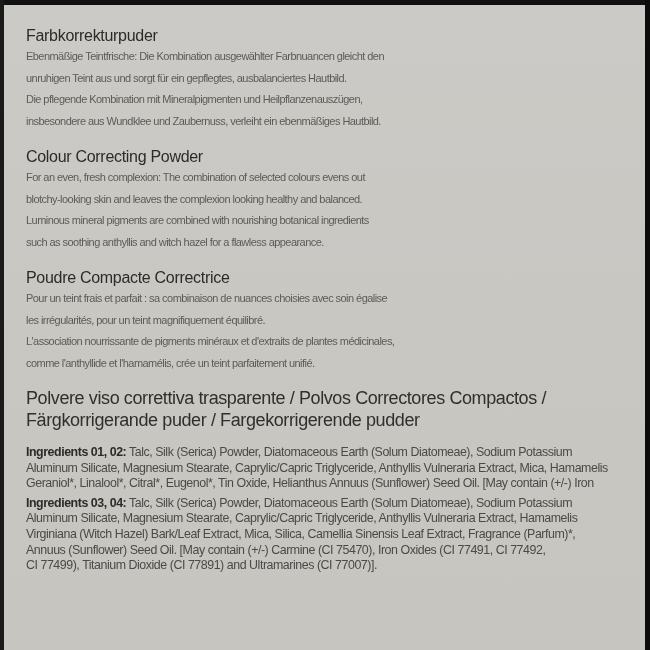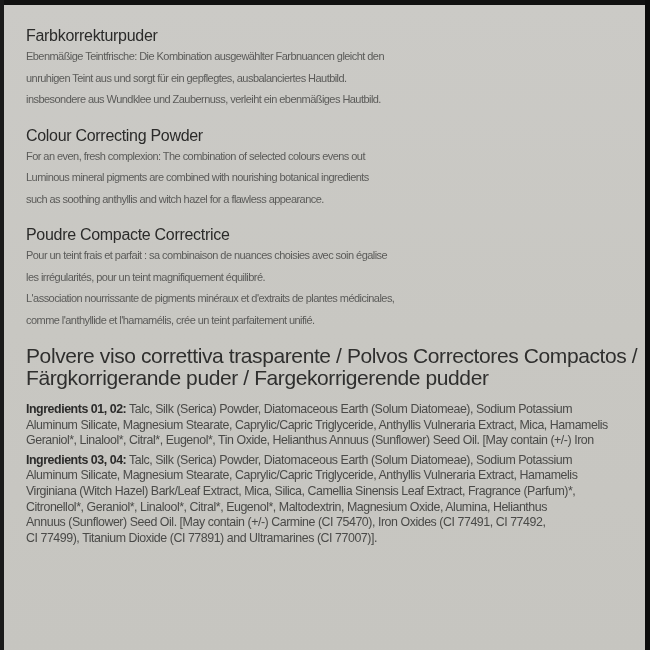--- a/index.html
+++ b/index.html
@@ -21,47 +21,49 @@
     }
     .section { margin-bottom: 14px; }
     .heading {
       font-size: 16px; line-height: 21px; color: #2b2b2a;
       letter-spacing: -0.3px; transform-origin: left top;
     }
     .line {
       font-size: 11px; line-height: 21.5px; white-space: nowrap;
       letter-spacing: -0.55px; color: #5b5b59;
     }
-    .multi-heading .line { color: #2f2f2e; font-size: 21px; letter-spacing: -0.4px; }
+    .multi-heading .line { color: #2f2f2e; font-size: 18px; letter-spacing: -0.4px; }
     .ingr { margin-top: 4px; }
     .ingr-block { margin-bottom: 4px; }
     .iline {
       font-size: 12.4px; line-height: 15.6px; white-space: nowrap;
       letter-spacing: -0.45px; color: #4a4a48;
     }
     .ilabel { font-weight: bold; color: #2b2b2a; }
     .footnote { font-size: 12.4px; line-height: 15.6px; color: #4a4a48; letter-spacing:-0.3px; }
   </style>
 </head>
 <body>
 
 <div class="edge-left"></div>
 <div class="panel">
   <div class="content">
 
     <div class="section">
       <div class="heading">Farbkorrekturpuder</div>
       <div class="line">Ebenmäßige Teintfrische: Die Kombination ausgewählter Farbnuancen gleicht den</div>
       <div class="line">unruhigen Teint aus und sorgt für ein gepflegtes, ausbalanciertes Hautbild.</div>
+      <div class="line">Die pflegende Kombination mit Mineralpigmenten und Heilpflanzenauszügen,</div>
       <div class="line">insbesondere aus Wundklee und Zaubernuss, verleiht ein ebenmäßiges Hautbild.</div>
     </div>
 
     <div class="section">
       <div class="heading">Colour Correcting Powder</div>
       <div class="line">For an even, fresh complexion: The combination of selected colours evens out</div>
+      <div class="line">blotchy-looking skin and leaves the complexion looking healthy and balanced.</div>
       <div class="line">Luminous mineral pigments are combined with nourishing botanical ingredients</div>
       <div class="line">such as soothing anthyllis and witch hazel for a flawless appearance.</div>
     </div>
 
     <div class="section">
       <div class="heading">Poudre Compacte Correctrice</div>
       <div class="line">Pour un teint frais et parfait : sa combinaison de nuances choisies avec soin égalise</div>
       <div class="line">les irrégularités, pour un teint magnifiquement équilibré.</div>
       <div class="line">L'association nourrissante de pigments minéraux et d'extraits de plantes médicinales,</div>
       <div class="line">comme l'anthyllide et l'hamamélis, crée un teint parfaitement unifié.</div>
@@ -75,21 +77,20 @@
     <div class="ingr">
       <div class="ingr-block">
         <div class="iline"><span class="ilabel">Ingredients 01, 02:</span><span> Talc, Silk (Serica) Powder, Diatomaceous Earth (Solum Diatomeae), Sodium Potassium</span></div>
         <div class="iline">Aluminum Silicate, Magnesium Stearate, Caprylic/Capric Triglyceride, Anthyllis Vulneraria Extract, Mica, Hamamelis</div>
         <div class="iline">Geraniol*, Linalool*, Citral*, Eugenol*, Tin Oxide, Helianthus Annuus (Sunflower) Seed Oil. [May contain (+/-) Iron</div>
       </div>
       <div class="ingr-block">
         <div class="iline"><span class="ilabel">Ingredients 03, 04:</span><span> Talc, Silk (Serica) Powder, Diatomaceous Earth (Solum Diatomeae), Sodium Potassium</span></div>
         <div class="iline">Aluminum Silicate, Magnesium Stearate, Caprylic/Capric Triglyceride, Anthyllis Vulneraria Extract, Hamamelis</div>
         <div class="iline">Virginiana (Witch Hazel) Bark/Leaf Extract, Mica, Silica, Camellia Sinensis Leaf Extract, Fragrance (Parfum)*,</div>
-        <div class="iline">Citronellol*, Geraniol*, Linalool*, Citral*, Eugenol*, Maltodextrin, Magnesium Oxide, Alumina, Helianthus</div>
         <div class="iline">Annuus (Sunflower) Seed Oil. [May contain (+/-) Carmine (CI 75470), Iron Oxides (CI 77491, CI 77492,</div>
         <div class="iline">CI 77499), Titanium Dioxide (CI 77891) and Ultramarines (CI 77007)].</div>
       </div>
     </div>
 
   </div>
 </div>
 <div class="edge-right"></div>
 
 </body></html>

